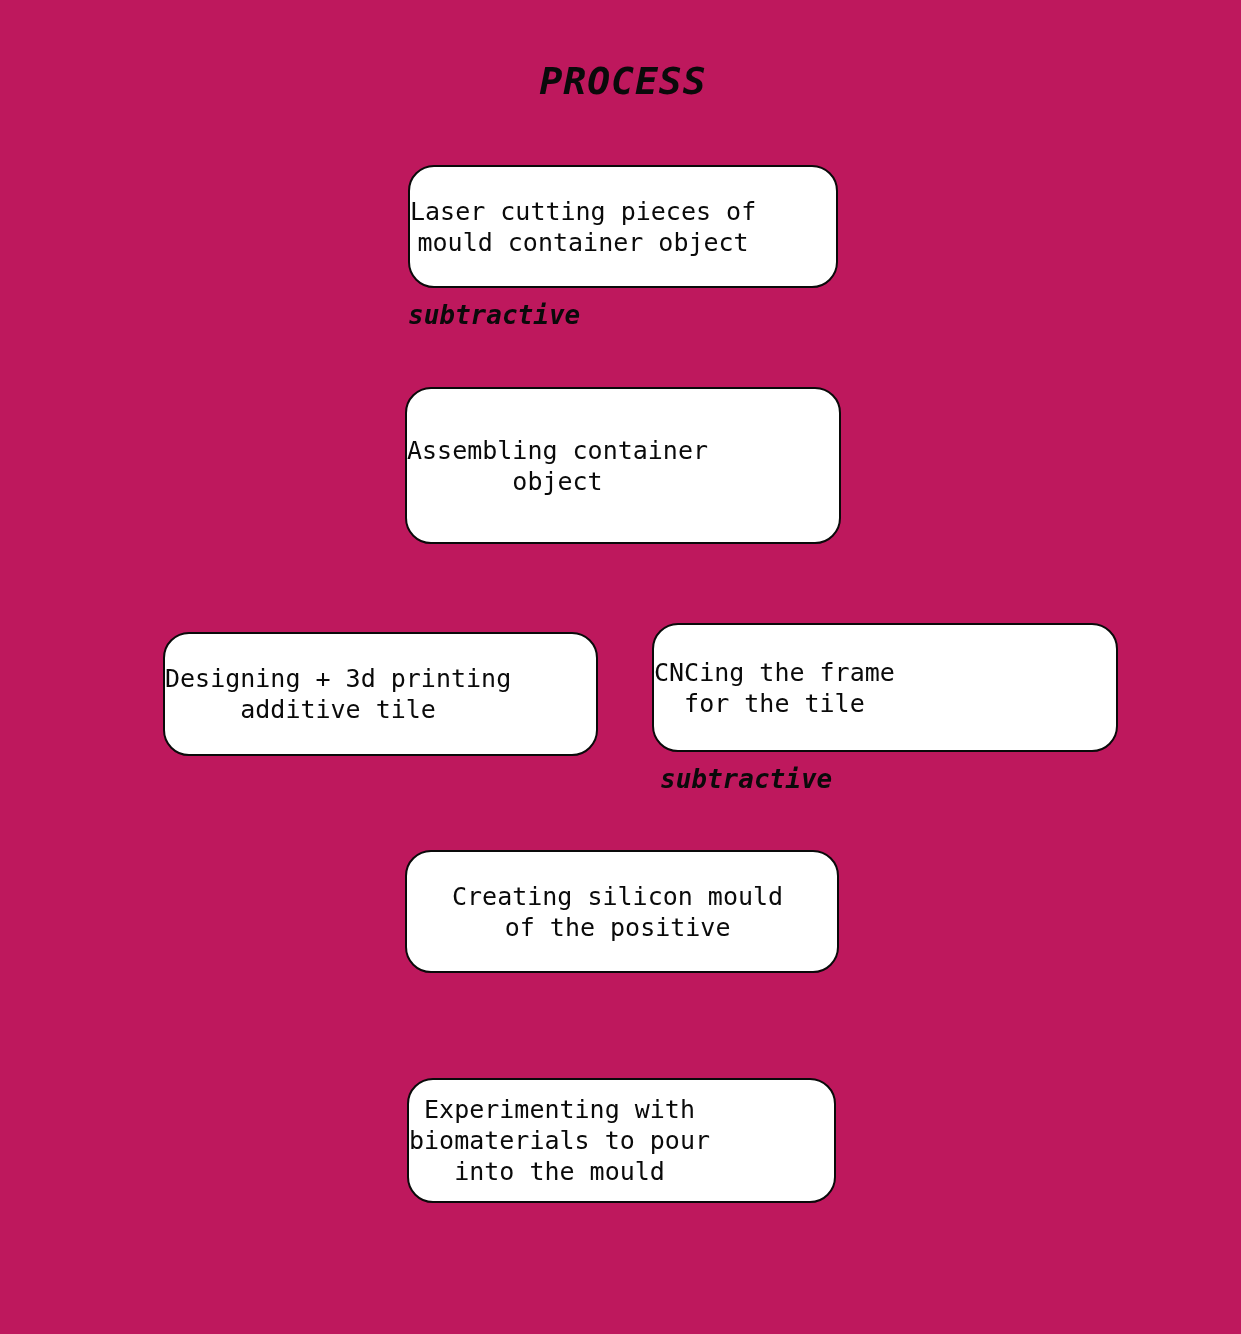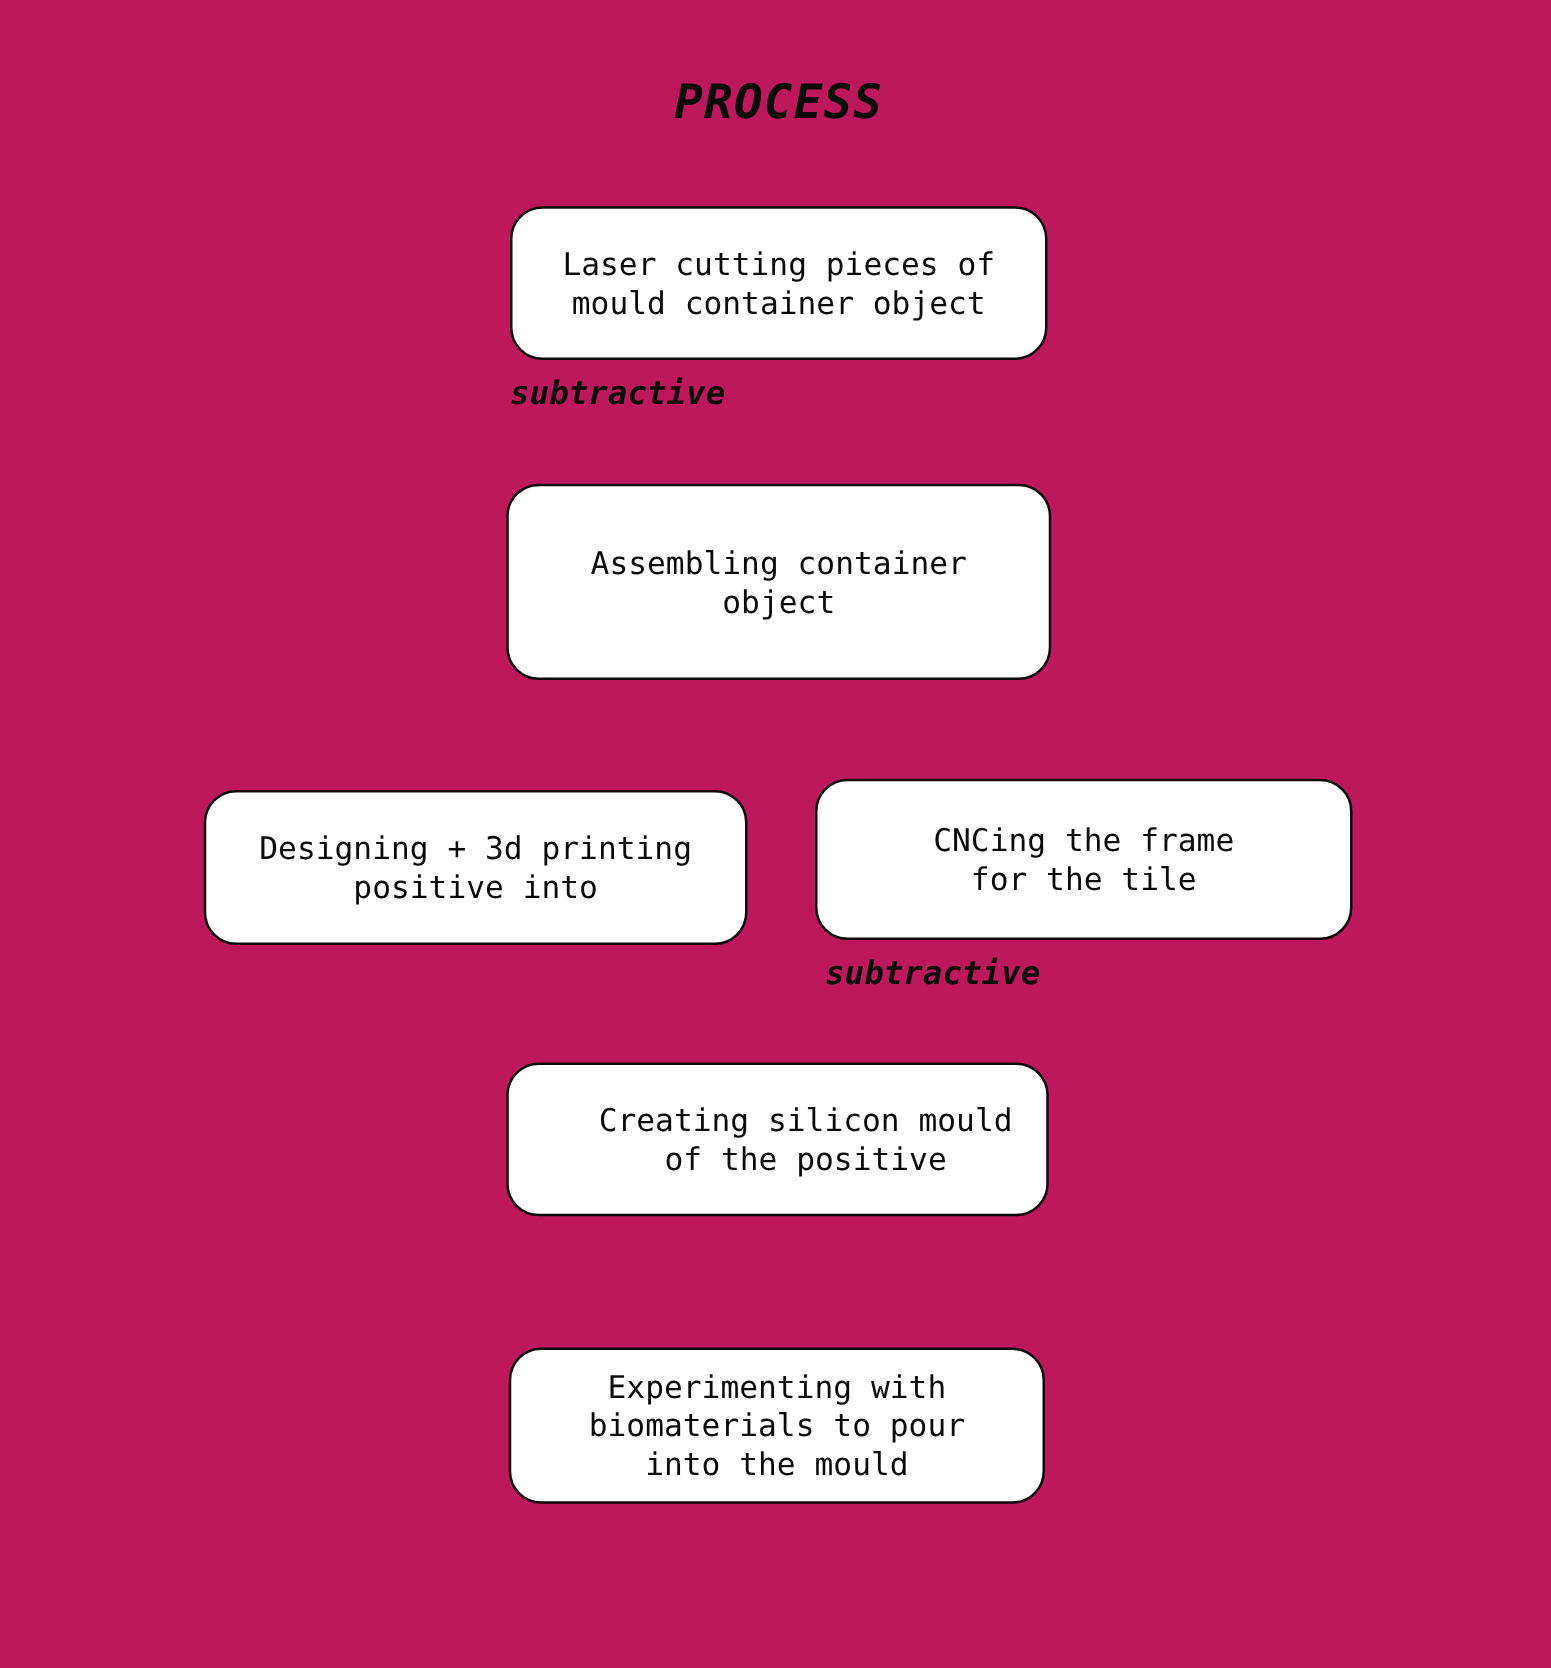--- a/index.html
+++ b/index.html
@@ -30,41 +30,40 @@
     margin: 0;
   }
   .step-box {
     position: absolute;
     box-sizing: border-box;
     border: 2.5px solid #0a0a0a;
     border-radius: 26px;
     background: #ffffff;
     display: flex;
     align-items: center;
-    justify-content: center;
   }
   .step-text {
     font-size: 25px;
     line-height: 31px;
     text-align: center;
     white-space: pre-line;
   }
   .tag-label {
     position: absolute;
     text-align: left;
     font-size: 26px;
     line-height: 30px;
     font-weight: bold;
     font-style: italic;
   }
   
   #box-1 { left: 408px; top: 165px; width: 430px; height: 123px; }
   #box-2 { left: 405px; top: 387px; width: 436px; height: 157px; }
   #box-3 { left: 163px; top: 632px; width: 435px; height: 124px; }
-  #box-4 { left: 652px; top: 623px; width: 430px; height: 129px; }
+  #box-4 { left: 652px; top: 623px; width: 466px; height: 129px; }
   #box-5 { left: 405px; top: 850px; width: 434px; height: 123px; padding-left: 45px; }
   #box-6 { left: 407px; top: 1078px; width: 429px; height: 125px; }
   #tag-1 { left: 408px; top: 300px; width: 430px; }
   #tag-3 { left: 163px; top: 771px; width: 435px; }
   #tag-4 { left: 660px; top: 764px; width: 430px; }
 </style>
 </head>
 <body>
 
 <div class="canvas">
@@ -77,21 +76,21 @@
   </div>
   <div id="tag-1" class="tag-label">subtractive</div>
 
   <div id="box-2" class="step-box">
     <span class="step-text">Assembling container
 object</span>
   </div>
 
   <div id="box-3" class="step-box">
     <span class="step-text">Designing + 3d printing
-positive into</span>
+additive tile</span>
   </div>
 
   <div id="box-4" class="step-box">
     <span class="step-text">CNCing the frame
 for the tile</span>
   </div>
   <div id="tag-4" class="tag-label">subtractive</div>
 
   <div id="box-5" class="step-box">
     <span class="step-text">Creating silicon mould

